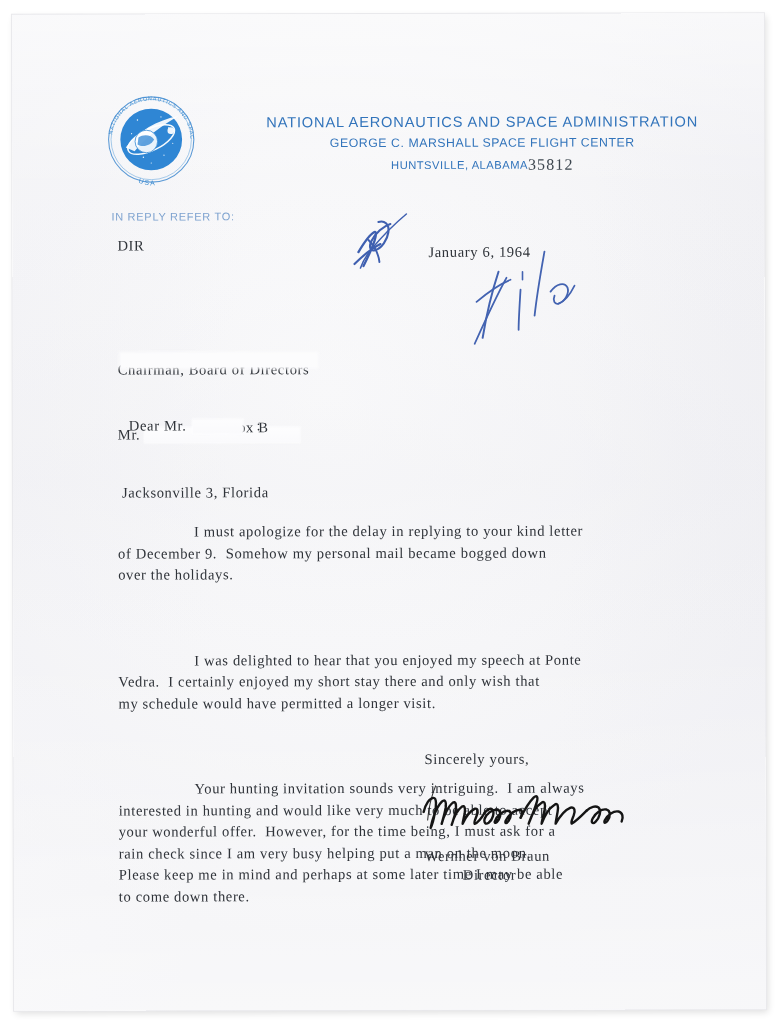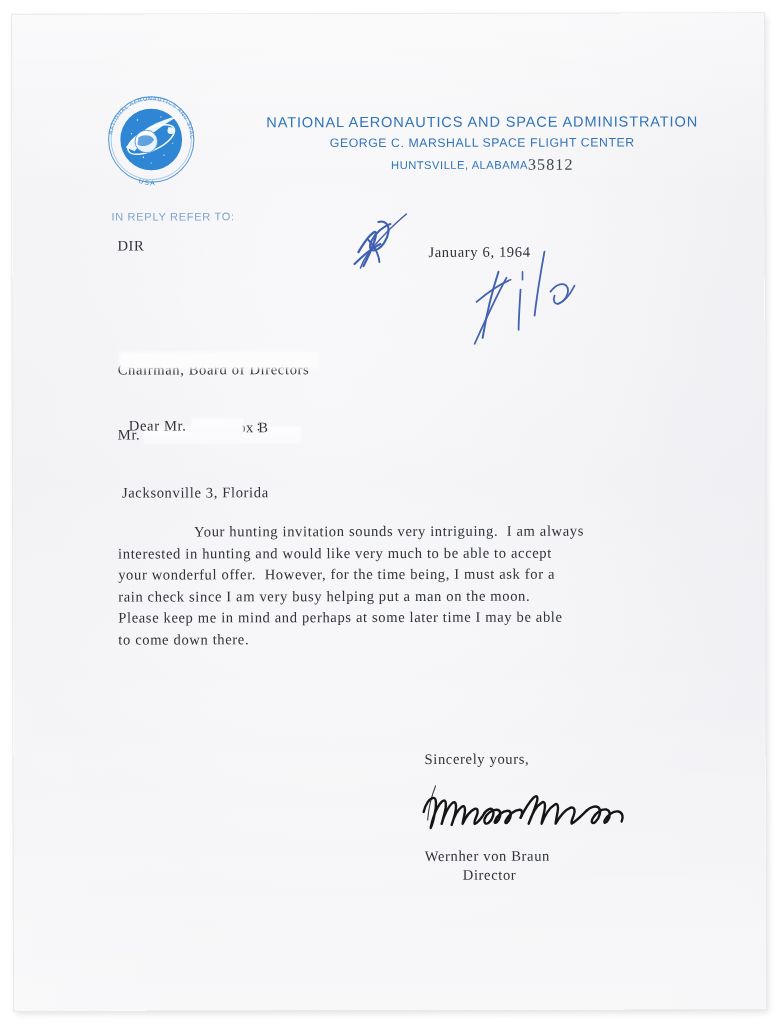--- a/index.html
+++ b/index.html
@@ -307,20 +307,26 @@
       <div id="redact-bar2"></div>
 
       <div id="address-block" class="tw">
         <div>Box B</div>
         <div>Jacksonville 3, Florida</div>
       </div>
 
       <div id="salutation-block" class="tw"><span>Dear Mr.</span><span class="redact redact-greet"></span><span>:</span></div>
 
       <div id="body-copy" class="tw">
+        <p>I must apologize for the delay in replying to your kind letter
+of December 9.  Somehow my personal mail became bogged down
+over the holidays.</p>
+        <p>I was delighted to hear that you enjoyed my speech at Ponte
+Vedra.  I certainly enjoyed my short stay there and only wish that
+my schedule would have permitted a longer visit.</p>
         <p>Your hunting invitation sounds very intriguing.  I am always
 interested in hunting and would like very much to be able to accept
 your wonderful offer.  However, for the time being, I must ask for a
 rain check since I am very busy helping put a man on the moon.
 Please keep me in mind and perhaps at some later time I may be able
 to come down there.</p>
       </div>
 
       <div id="closing" class="tw">Sincerely yours,</div>
 

